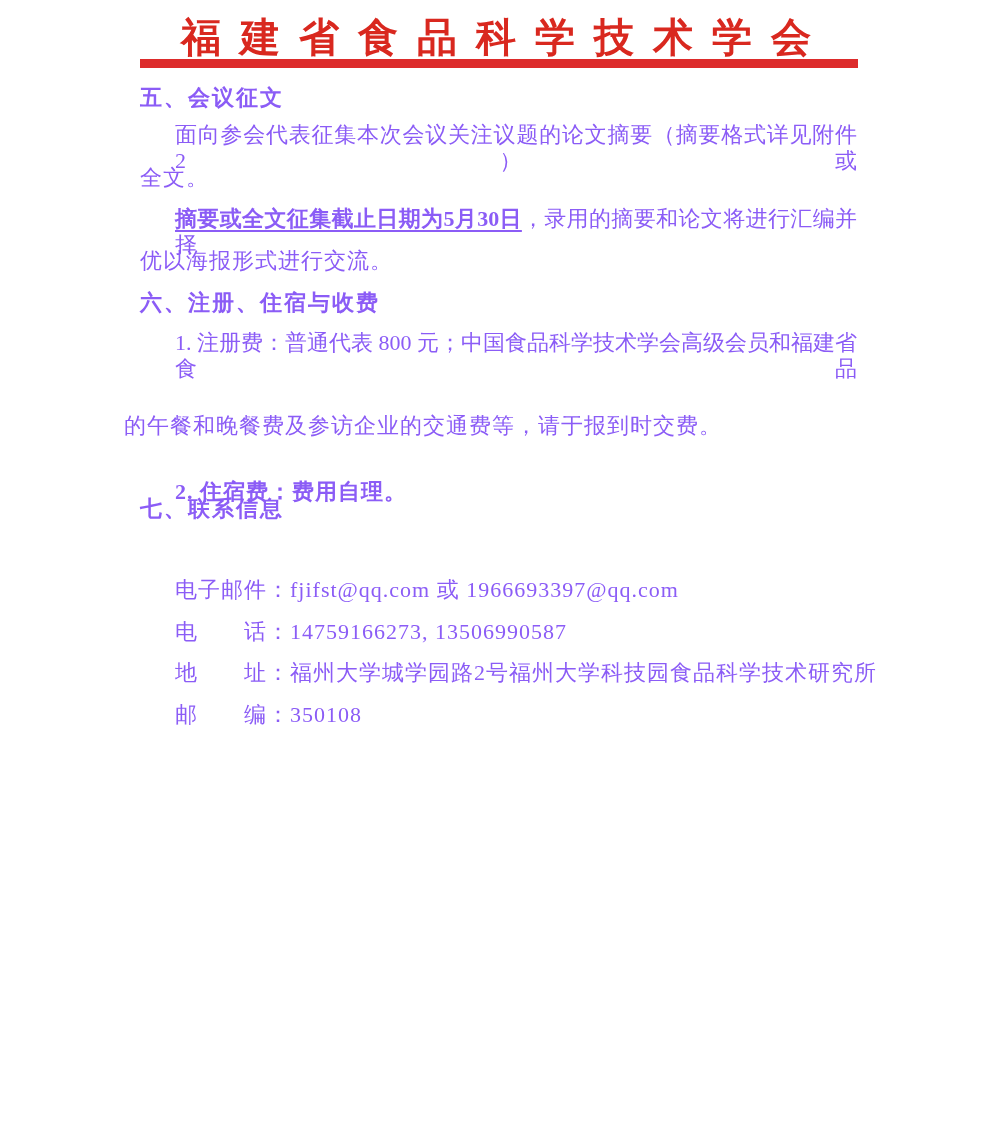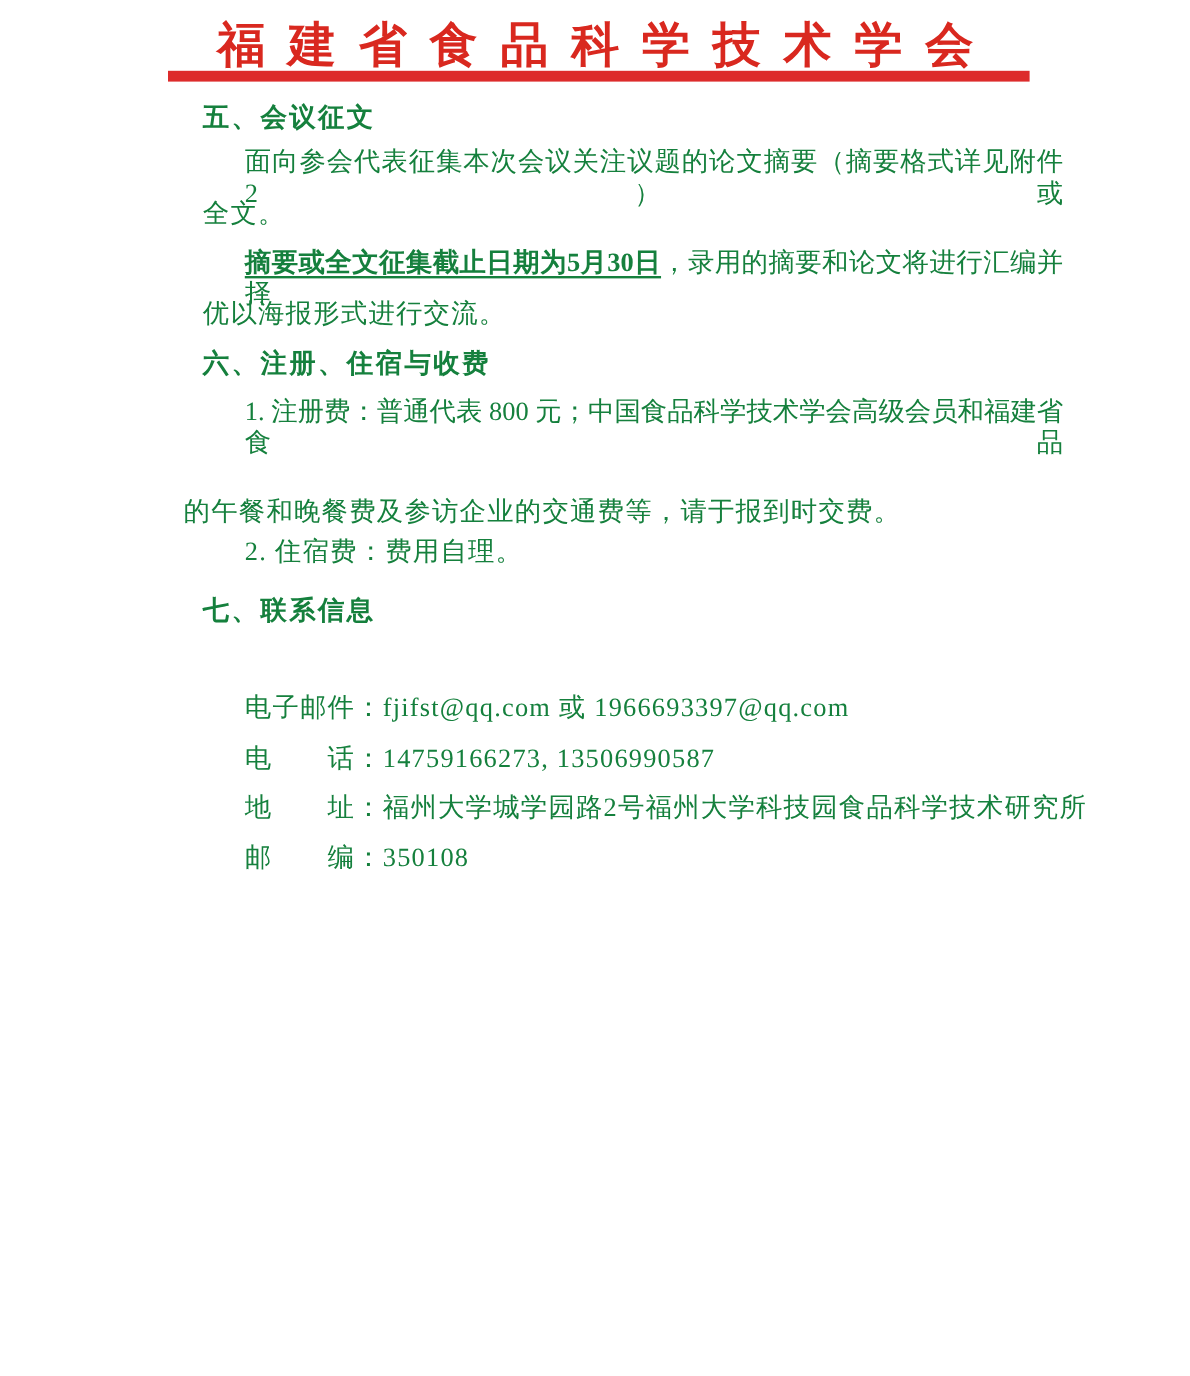--- a/index.html
+++ b/index.html
@@ -24,22 +24,21 @@
     position:absolute;left:140px;top:59px;
     width:718px;height:9px;
     background:#dd2b2b;
   }
   .line{
     position:absolute;
     font-size:22px;
     line-height:26px;
     white-space:nowrap;
     letter-spacing:1px;
-    color:#15803d;
-    margin-left:29px;
+    color:#8b5cf6;
   }
   .heading{font-weight:bold;letter-spacing:2px;}
   .fill{
     white-space:normal;
     text-align:justify;
     text-align-last:justify;
     letter-spacing:0;
   }
   .bu{font-weight:bold;text-decoration:underline;text-underline-offset:4px;font-family:Liberation Serif, serif;}
   .seal{
@@ -66,21 +65,21 @@
 
   <div class="line heading" style="left:140px;top:85px;">五、会议征文</div>
   <div class="line fill" style="left:175px;top:122px;width:682px;">面向参会代表征集本次会议关注议题的论文摘要（摘要格式详见附件2）或</div>
   <div class="line" style="left:140px;top:165px;">全文。</div>
   <div class="line fill" style="left:175px;top:206px;width:682px;"><span class="bu">摘要或全文征集截止日期为5月30日</span><span>，录用的摘要和论文将进行汇编并择</span></div>
   <div class="line" style="left:140px;top:248px;">优以海报形式进行交流。</div>
 
   <div class="line heading" style="left:140px;top:290px;">六、注册、住宿与收费</div>
   <div class="line fill" style="left:175px;top:330px;width:682px;">1. 注册费：普通代表 800 元；中国食品科学技术学会高级会员和福建省食品</div>
   <div class="line" style="left:124px;top:413px;">的午餐和晚餐费及参访企业的交通费等，请于报到时交费。</div>
-  <div class="line" style="left:175px;top:447px;">2. 住宿费：费用自理。</div>
+  <div class="line" style="left:175px;top:479px;font-weight:bold;">2. 住宿费：费用自理。</div>
 
   <div class="line heading" style="left:140px;top:496px;">七、联系信息</div>
   <div class="line" style="left:175px;top:577px;">电子邮件：fjifst@qq.com 或 1966693397@qq.com</div>
   <div class="line" style="left:175px;top:619px;">电　　话：14759166273, 13506990587</div>
   <div class="line" style="left:175px;top:660px;">地　　址：福州大学城学园路2号福州大学科技园食品科学技术研究所</div>
   <div class="line" style="left:175px;top:702px;">邮　　编：350108</div>
 
   <svg class="seal" viewBox="-114 -114 228 228" xmlns="http://www.w3.org/2000/svg">
     <defs>
       <path id="sealArc" d="M -61.5,44.7 A 76,76 0 1 1 61.5,44.7" fill="none"></path>

